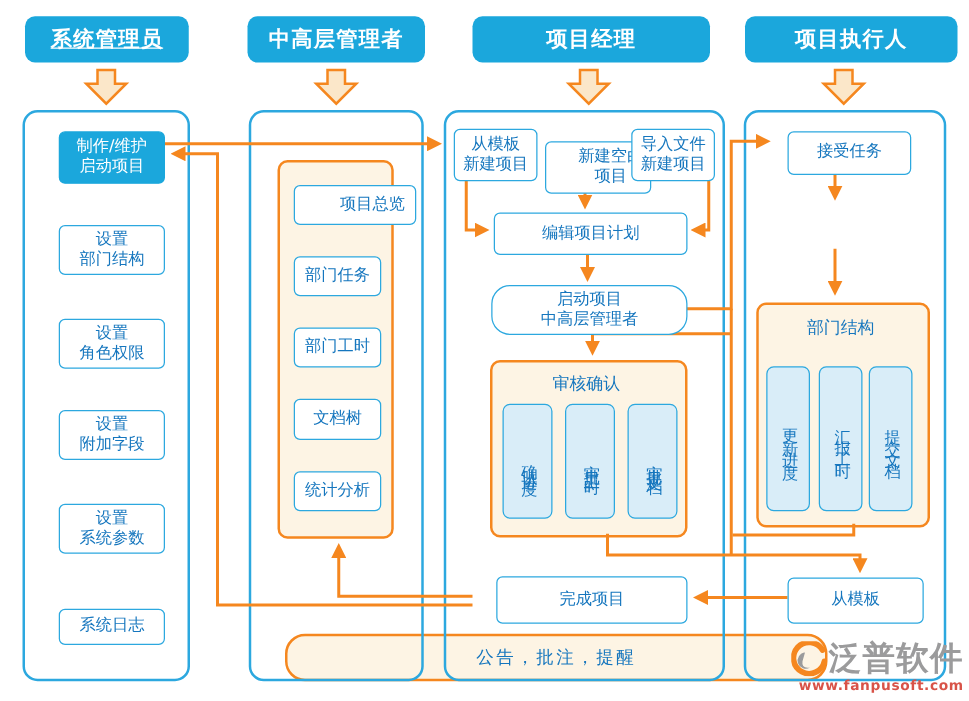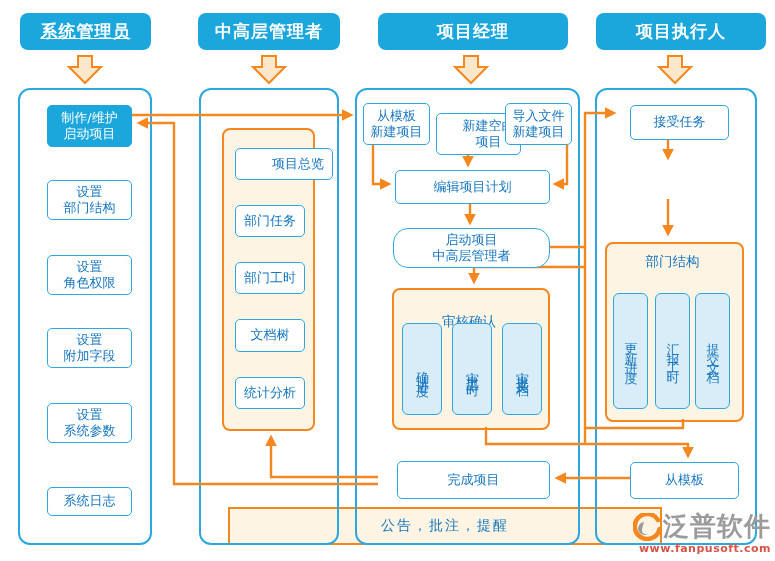--- a/index.html
+++ b/index.html
@@ -37,21 +37,21 @@
     color:var(--box_text);font-size:13px;
     writing-mode:vertical-rl;text-orientation:upright;
     display:flex;align-items:center;justify-content:center;
   }
   .vbx.sp3{letter-spacing:4px;}
   .vbx.sp7{letter-spacing:9px;}
   .gtitle{
     color:var(--box_text);font-size:13.5px;text-align:center;font-weight:normal;
   }
   .bottombar{
-    border:2px solid var(--orange);border-radius:0;background:var(--cream);
+    border:2px solid var(--orange);border-radius:16px;background:var(--cream);
     color:var(--box_text);font-size:14px;display:flex;align-items:center;justify-content:center;
     letter-spacing:2px;
   }
   svg.connector-layer{position:absolute;left:0;top:0;}
   .cn{stroke:var(--orange);stroke-width:2.4;fill:none;}
   .ahead{fill:var(--orange);}
   .blockarrow{fill:var(--arrow_fill);stroke:var(--orange);stroke-width:2;}
   
   .wm{right:0;bottom:6px;width:150px;text-align:right;pointer-events:none;}
   .wm .brandrow{display:flex;align-items:center;justify-content:flex-end;gap:2px;padding-right:4px;}
@@ -183,21 +183,21 @@
     <span>导入文件</span>
     <span>新建项目</span>
   </div>
   <div class="abs bx" style="left:395px;top:170px;width:153px;height:32px;">
     <span>编辑项目计划</span>
   </div>
   <div class="abs bx" style="left:393px;top:228px;width:155px;height:38px;border-radius:15px;">
     <span>启动项目</span>
     <span>中高层管理者</span>
   </div>
-  <div class="abs gtitle" style="left:392px;top:298px;width:154px;margin-top:15px;">
+  <div class="abs gtitle" style="left:392px;top:298px;width:154px;">
     <span>审核确认</span>
   </div>
   <div class="abs vbx sp3" style="left:402px;top:323px;width:38px;height:90px;">
     <span>确认进度</span>
   </div>
   <div class="abs vbx sp3" style="left:452px;top:323px;width:38px;height:90px;">
     <span>审批工时</span>
   </div>
   <div class="abs vbx sp3" style="left:502px;top:323px;width:38px;height:90px;">
     <span>审批文档</span>

